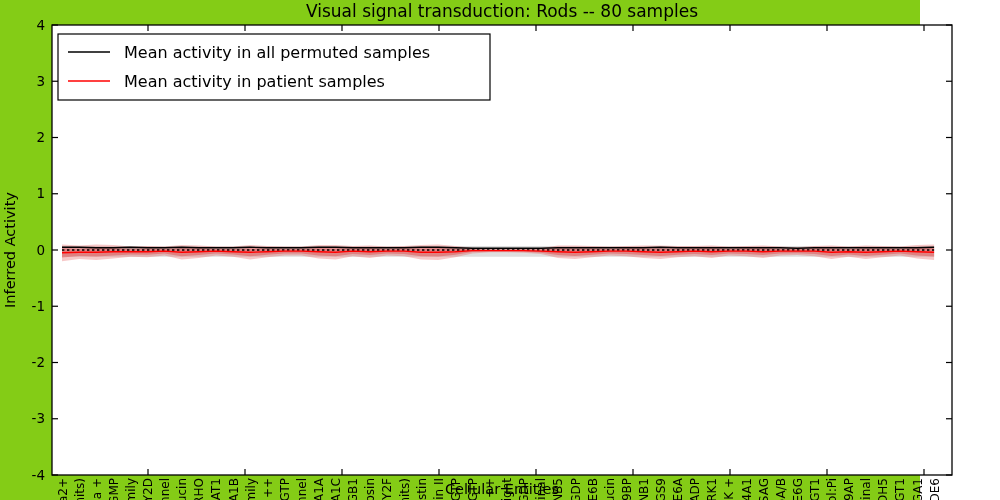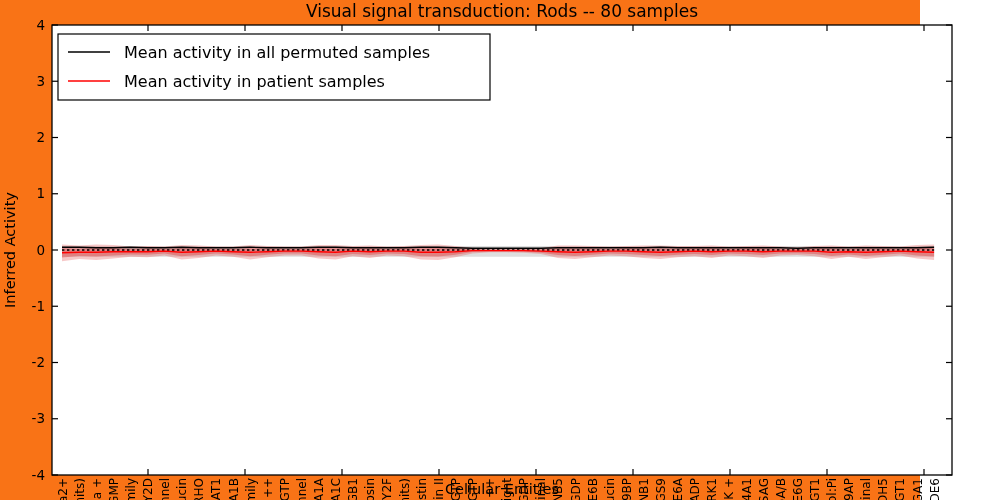--- a/index.html
+++ b/index.html
@@ -8,21 +8,21 @@
     background: #ffffff;
     width: 1000px;
     height: 500px;
     overflow: hidden;
     font-family: "DejaVu Sans", sans-serif;
   }
   #figure {
     position: relative;
     width: 920px;
     height: 500px;
-    background: #f97316;
+    background: #84cc16;
   }
   svg text {
     font-family: "DejaVu Sans", sans-serif;
     fill: #000000;
   }
   .title-text   { font-size: 17px; }
   .axis-label   { font-size: 14.5px; }
   .ytick-label  { font-size: 13.5px; }
   .xtick-label  { font-size: 12px; }
   .legend-label { font-size: 16px; }

